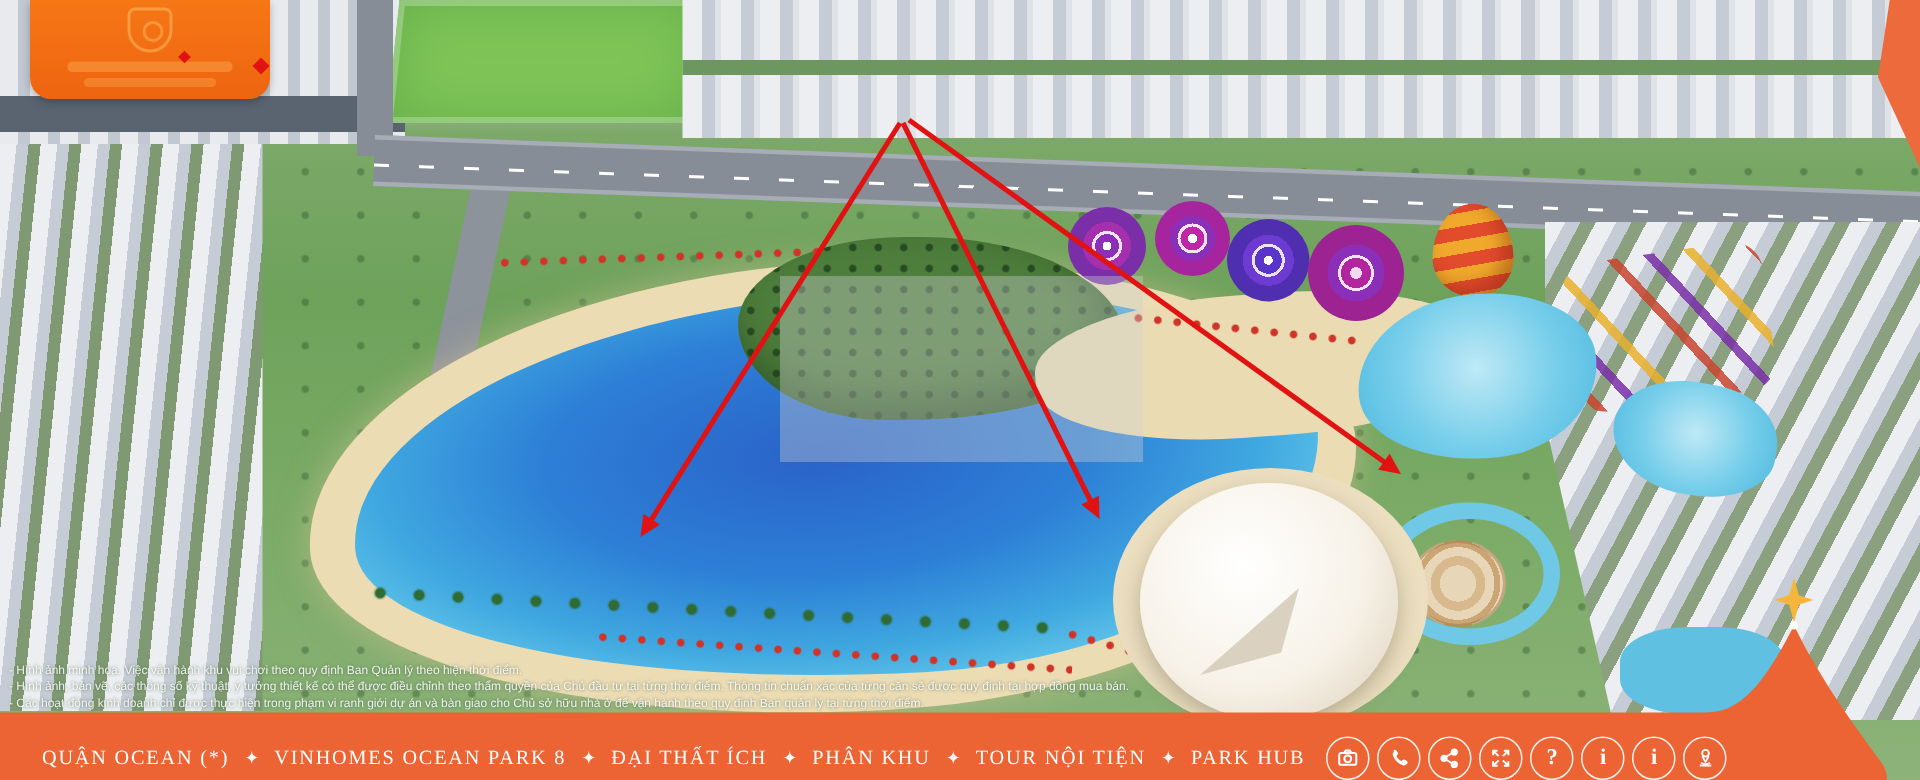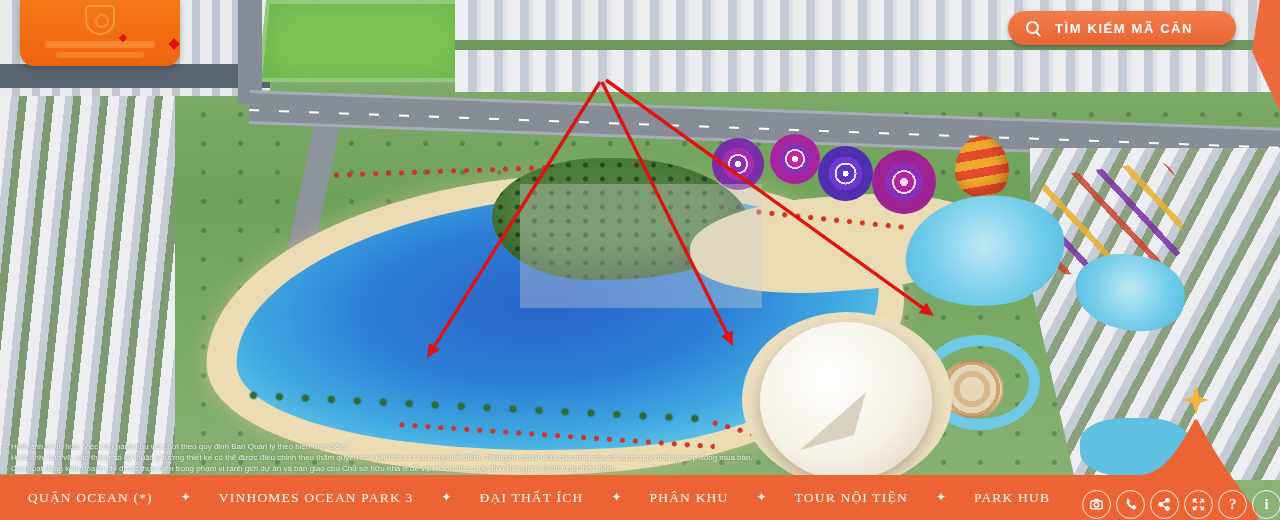--- a/index.html
+++ b/index.html
@@ -118,21 +118,21 @@
   .ribbon{right:0;top:0;width:28px;height:112px;z-index:6;background:#ed6a3c;
     clip-path:polygon(28% 0,100% 0,100% 100%,0 46%);}
 
   
   .disclaimer{left:6px;top:441px;z-index:4;color:rgba(255,255,255,.88);
     font-size:8px;line-height:11px;text-shadow:0 0 2px rgba(60,90,60,.8);}
 
   
   #bar-svg{position:absolute;left:0;bottom:0;width:1280px;height:140px;z-index:5;}
   .nav{position:absolute;left:0;bottom:0;width:1252px;height:30px;z-index:6;
-    display:flex;align-items:flex-start;padding-left:28px;gap:28px;}
+    display:flex;align-items:center;padding-left:28px;gap:10px;}
   .nav-item{color:#fff;font-family:"Liberation Serif",serif;font-size:13.5px;
     letter-spacing:1.2px;white-space:nowrap;cursor:pointer;}
   .nav-sep{color:#fff;font-size:12px;opacity:.95;}
   .icon-row{display:flex;align-items:center;gap:5px;margin-left:4px;}
   .icon-btn{width:29px;height:29px;border-radius:50%;border:1.6px solid rgba(255,255,255,.9);
     display:flex;align-items:center;justify-content:center;cursor:pointer;flex:0 0 auto;
     color:#fff;font-family:"Liberation Serif",serif;font-weight:bold;font-size:15px;}
   .icon-btn svg{display:block;}
 </style>
 </head>
@@ -187,43 +187,39 @@
     </svg>
 
   <div class="abs logo">
     <div class="crest"></div>
     <div class="logo-line1"></div>
     <div class="logo-line2"></div>
     <div class="logo-spark" style="left:100px;top:35px;"></div>
     <div class="logo-spark" style="left:150px;top:40px;width:8px;height:8px;"></div>
   </div>
 
-  <div class="abs search">
-    <span class="mag"></span>
-    <span class="search-label">TÌM KIẾM MÃ CĂN</span>
-  </div>
 
   <div class="abs ribbon"></div>
 
   <div class="abs disclaimer">
     <div>- Hình ảnh minh họa. Việc vận hành khu vui chơi theo quy định Ban Quản lý theo hiện thời điểm.</div>
     <div>- Hình ảnh, bản vẽ, các thông số kỹ thuật, ý tưởng thiết kế có thể được điều chỉnh theo thẩm quyền của Chủ đầu tư tại từng thời điểm. Thông tin chuẩn xác của từng căn sẽ được quy định tại hợp đồng mua bán.</div>
     <div>- Các hoạt động kinh doanh chỉ được thực hiện trong phạm vi ranh giới dự án và bàn giao cho Chủ sở hữu nhà ở để vận hành theo quy định Ban quản lý tại từng thời điểm.</div>
   </div>
 
   <svg id="bar-svg" width="1280" height="140" viewBox="0 0 1280 140">
     <path d="M0,95 L1138,95 C1162,95 1178,72 1196,37 C1214,74 1238,106 1254,128 C1257,132 1258,136 1258,140 L0,140 Z" fill="#ec6434"></path>
     <polygon points="1196,5 1199.2,16.8 1209,20 1199.2,23.2 1196,35 1192.8,23.2 1183,20 1192.8,16.8" fill="#f6b63b"></polygon>
     <circle cx="1196" cy="37" r="2.6" fill="#ffffff" opacity="0.95"></circle>
   </svg>
 
   <div class="nav">
     <span class="nav-item">QUẬN OCEAN (*)</span>
     <span class="nav-sep">✦</span>
-    <span class="nav-item">VINHOMES OCEAN PARK 3</span>
+    <span class="nav-item">VINHOMES OCEAN PARK 8</span>
     <span class="nav-sep">✦</span>
     <span class="nav-item">ĐẠI THẤT ÍCH</span>
     <span class="nav-sep">✦</span>
     <span class="nav-item">PHÂN KHU</span>
     <span class="nav-sep">✦</span>
     <span class="nav-item">TOUR NỘI TIỆN</span>
     <span class="nav-sep">✦</span>
     <span class="nav-item">PARK HUB</span>
 
     <div class="icon-row">

